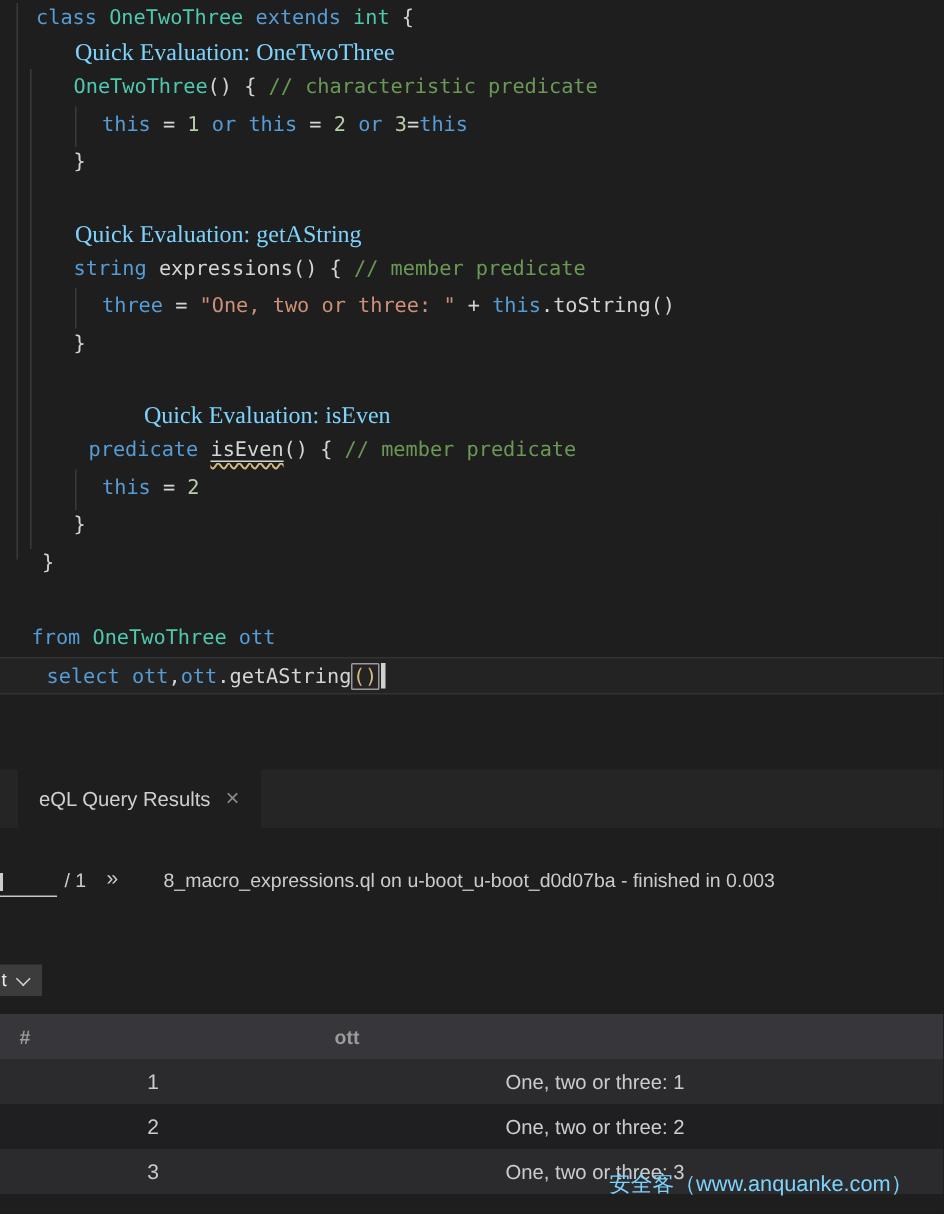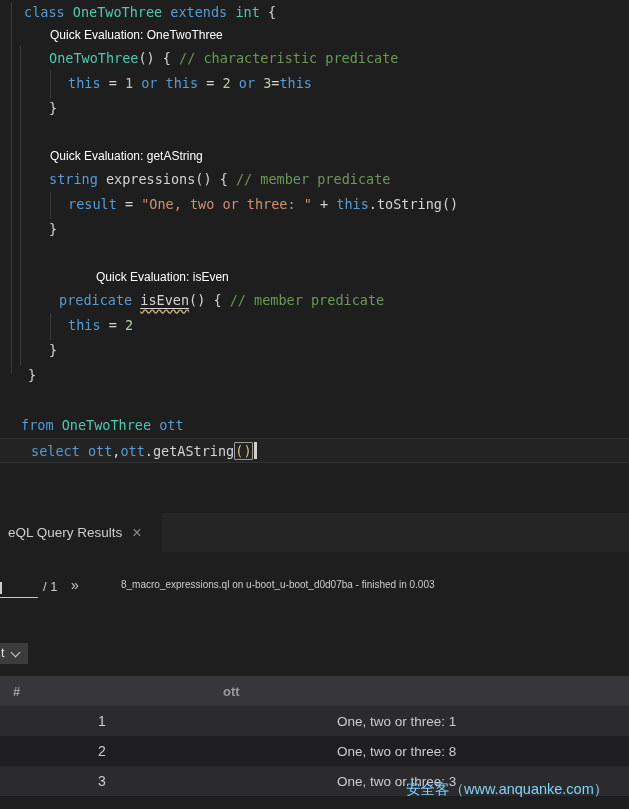--- a/index.html
+++ b/index.html
@@ -6,53 +6,53 @@
   html,body { width:629px; height:809px; overflow:hidden; background:#1e1e1e;
               font-family:"Liberation Sans", sans-serif; }
   .stage { position:relative; width:629px; height:607px; background:#1e1e1e; }
 
   
   .editor { position:absolute; left:0; top:0; width:629px; height:513px; background:#1e1e1e; }
   .code-lines { position:absolute; inset:0; }
   .line { position:absolute; left:0; width:629px; white-space:pre; }
   .line .code { display:inline-block; font-family:"DejaVu Sans Mono","Liberation Mono",monospace;
                 font-size:13.5px; line-height:25px; }
-  .line .lens { display:inline-block; font-family:Liberation Sans, sans-serif;
-                font-size:12px; line-height:21px; color:#ffffff; cursor:pointer; }
+  .line .lens { display:inline-block; font-family:Liberation Serif, serif;
+                font-size:16px; line-height:21px; color:#7dd3fc; cursor:pointer; }
   .line.current { background:rgba(255,255,255,0.025);
                   border-top:1px solid rgba(255,255,255,0.07);
                   border-bottom:1px solid rgba(255,255,255,0.07); }
   .tk-k { color:#569cd6; }
   .tk-t { color:#4ec9b0; }
   .tk-p { color:#d4d4d4; }
   .tk-c { color:#6a9955; }
   .tk-s { color:#ce9178; }
   .tk-n { color:#b5cea8; }
   .tk-d { color:#d4d4d4; }
   .tk-w { color:#d4d4d4; text-decoration:underline; text-underline-offset:3px; }
   .tk-w-in { text-decoration:underline wavy #d7ba7d; text-underline-offset:4px; }
   .tk-box { color:#d7ba7d; border:1px solid #9a9a9a; border-radius:1px; }
   .caret { display:inline-block; width:3px; height:17px; background:#cfcfcf;
            vertical-align:text-bottom; margin-left:1px; }
   .guide { position:absolute; width:1px; background:#3a3a3a; }
 
   
   .panel { position:absolute; left:0; top:513px; width:629px; height:296px; background:#1e1e1e; }
   .tabstrip { position:absolute; left:0; top:0; width:629px; height:39px; background:#252526; }
-  .tab { position:absolute; left:0; top:0; width:162px; height:39px; background:#1e1e1e;
-         display:flex; align-items:center; gap:10px; padding-left:8px; cursor:pointer; }
+  .tab { position:absolute; left:12px; top:0; width:162px; height:39px; background:#1e1e1e;
+         display:flex; align-items:center; gap:10px; padding-left:14px; cursor:pointer; }
   .tab-label { color:#cfcfcf; font-size:13.5px; white-space:nowrap; overflow:hidden; }
   .tab-close { color:#8a8a8a; font-size:16px; line-height:16px; cursor:pointer; }
 
   .results-bar { position:absolute; left:0; top:64px; width:629px; height:24px; color:#cccccc; }
   .page-sliver { position:absolute; left:0; top:5px; width:2px; height:12px; background:#cccccc; }
   .page-underline { position:absolute; left:0; top:20px; width:38px; height:1px; background:#c8c8c8; }
   .page-indicator { position:absolute; left:43px; top:2px; font-size:13px; }
   .page-last { position:absolute; left:71px; top:0; font-size:14px; cursor:pointer; }
-  .run-status { position:absolute; left:121px; top:2px; font-size:10px; white-space:nowrap; }
+  .run-status { position:absolute; left:109px; top:2px; font-size:13px; white-space:nowrap; }
 
   .view-dropdown { position:absolute; left:0; top:130px; width:28px; height:21px; background:#3c3c3c;
                    color:#e8e8e8; font-size:12.5px; cursor:pointer; }
   .view-dropdown .lbl { position:absolute; left:1px; top:3px; }
   .chevron { position:absolute; left:12px; top:6px; width:7px; height:7px;
              border-right:1.5px solid #d0d0d0; border-bottom:1.5px solid #d0d0d0;
              transform:rotate(45deg); }
 
   .results-table { position:absolute; left:0; top:163px; width:629px; }
   .thead { display:flex; height:30px; background:#37373b; align-items:center;
@@ -81,21 +81,21 @@
     <div class="guide" style="left:50px; top:313px; height:27px;"></div>
     <div class="code-lines">
         <div class="line" style="top: 0px; height: 25px;"><span class="code" style="margin-left: 24px;"><span class="tk-k">class</span><span class="tk-p"> </span><span class="tk-t">OneTwoThree</span><span class="tk-p"> </span><span class="tk-k">extends</span><span class="tk-p"> </span><span class="tk-t">int</span><span class="tk-p"> {</span></span></div>
         <div class="line" style="top: 25px; height: 21px;"><span class="lens" style="margin-left: 50px;">Quick Evaluation: OneTwoThree</span></div>
         <div class="line" style="top: 46px; height: 25px;"><span class="code" style="margin-left: 49px;"><span class="tk-t">OneTwoThree</span><span class="tk-p">() { </span><span class="tk-c">// characteristic predicate</span></span></div>
         <div class="line" style="top: 71px; height: 25px;"><span class="code" style="margin-left: 68px;"><span class="tk-k">this</span><span class="tk-p"> = </span><span class="tk-n">1</span><span class="tk-p"> </span><span class="tk-k">or</span><span class="tk-p"> </span><span class="tk-k">this</span><span class="tk-p"> = </span><span class="tk-n">2</span><span class="tk-p"> </span><span class="tk-k">or</span><span class="tk-p"> </span><span class="tk-n">3</span><span class="tk-p">=</span><span class="tk-k">this</span></span></div>
         <div class="line" style="top: 96px; height: 25px;"><span class="code" style="margin-left: 49px;"><span class="tk-p">}</span></span></div>
         <div class="line" style="top: 121px; height: 25px;"></div>
         <div class="line" style="top: 146px; height: 21px;"><span class="lens" style="margin-left: 50px;">Quick Evaluation: getAString</span></div>
         <div class="line" style="top: 167px; height: 25px;"><span class="code" style="margin-left: 49px;"><span class="tk-k">string</span><span class="tk-p"> </span><span class="tk-d">expressions</span><span class="tk-p">() { </span><span class="tk-c">// member predicate</span></span></div>
-        <div class="line" style="top: 192px; height: 25px;"><span class="code" style="margin-left: 68px;"><span class="tk-k">result</span><span class="tk-p"> = </span><span class="tk-s">"One, two or three: "</span><span class="tk-p"> + </span><span class="tk-k">this</span><span class="tk-p">.toString()</span></span></div>
+        <div class="line" style="top: 192px; height: 25px;"><span class="code" style="margin-left: 68px;"><span class="tk-k">three</span><span class="tk-p"> = </span><span class="tk-s">"One, two or three: "</span><span class="tk-p"> + </span><span class="tk-k">this</span><span class="tk-p">.toString()</span></span></div>
         <div class="line" style="top: 217px; height: 25px;"><span class="code" style="margin-left: 49px;"><span class="tk-p">}</span></span></div>
         <div class="line" style="top: 242px; height: 25px;"></div>
         <div class="line" style="top: 267px; height: 21px; padding-left: 46px;"><span class="lens" style="margin-left: 50px;">Quick Evaluation: isEven</span></div>
         <div class="line" style="top: 288px; height: 25px;"><span class="code" style="margin-left: 59px;"><span class="tk-k">predicate</span><span class="tk-p"> </span><span class="tk-w"><span class="tk-w-in">isEven</span></span><span class="tk-p">() { </span><span class="tk-c">// member predicate</span></span></div>
         <div class="line" style="top: 313px; height: 25px;"><span class="code" style="margin-left: 68px;"><span class="tk-k">this</span><span class="tk-p"> = </span><span class="tk-n">2</span></span></div>
         <div class="line" style="top: 338px; height: 25px;"><span class="code" style="margin-left: 49px;"><span class="tk-p">}</span></span></div>
         <div class="line" style="top: 363px; height: 25px;"><span class="code" style="margin-left: 28px;"><span class="tk-p">}</span></span></div>
         <div class="line" style="top: 388px; height: 25px;"></div>
         <div class="line" style="top: 413px; height: 25px;"><span class="code" style="margin-left: 21px;"><span class="tk-k">from</span><span class="tk-p"> </span><span class="tk-t">OneTwoThree</span><span class="tk-p"> </span><span class="tk-k">ott</span></span></div>
         <div class="line current" style="top: 438px; height: 25px;"><span class="code" style="margin-left: 31px;"><span class="tk-k">select</span><span class="tk-p"> </span><span class="tk-k">ott</span><span class="tk-p">,</span><span class="tk-k">ott</span><span class="tk-p">.getAString</span><span class="tk-box">()</span><span class="caret"></span></span></div>
@@ -129,21 +129,21 @@
         <div class="c1">#</div>
         <div class="c2">ott</div>
       </div>
       <div>
           <div class="trow odd">
             <div class="c1">1</div>
             <div class="c2">One, two or three: 1</div>
           </div>
           <div class="trow even">
             <div class="c1">2</div>
-            <div class="c2">One, two or three: 8</div>
+            <div class="c2">One, two or three: 2</div>
           </div>
           <div class="trow odd">
             <div class="c1">3</div>
             <div class="c2">One, two or three: 3</div>
           </div>
         </div>
     </div>
 
   </div>
 

